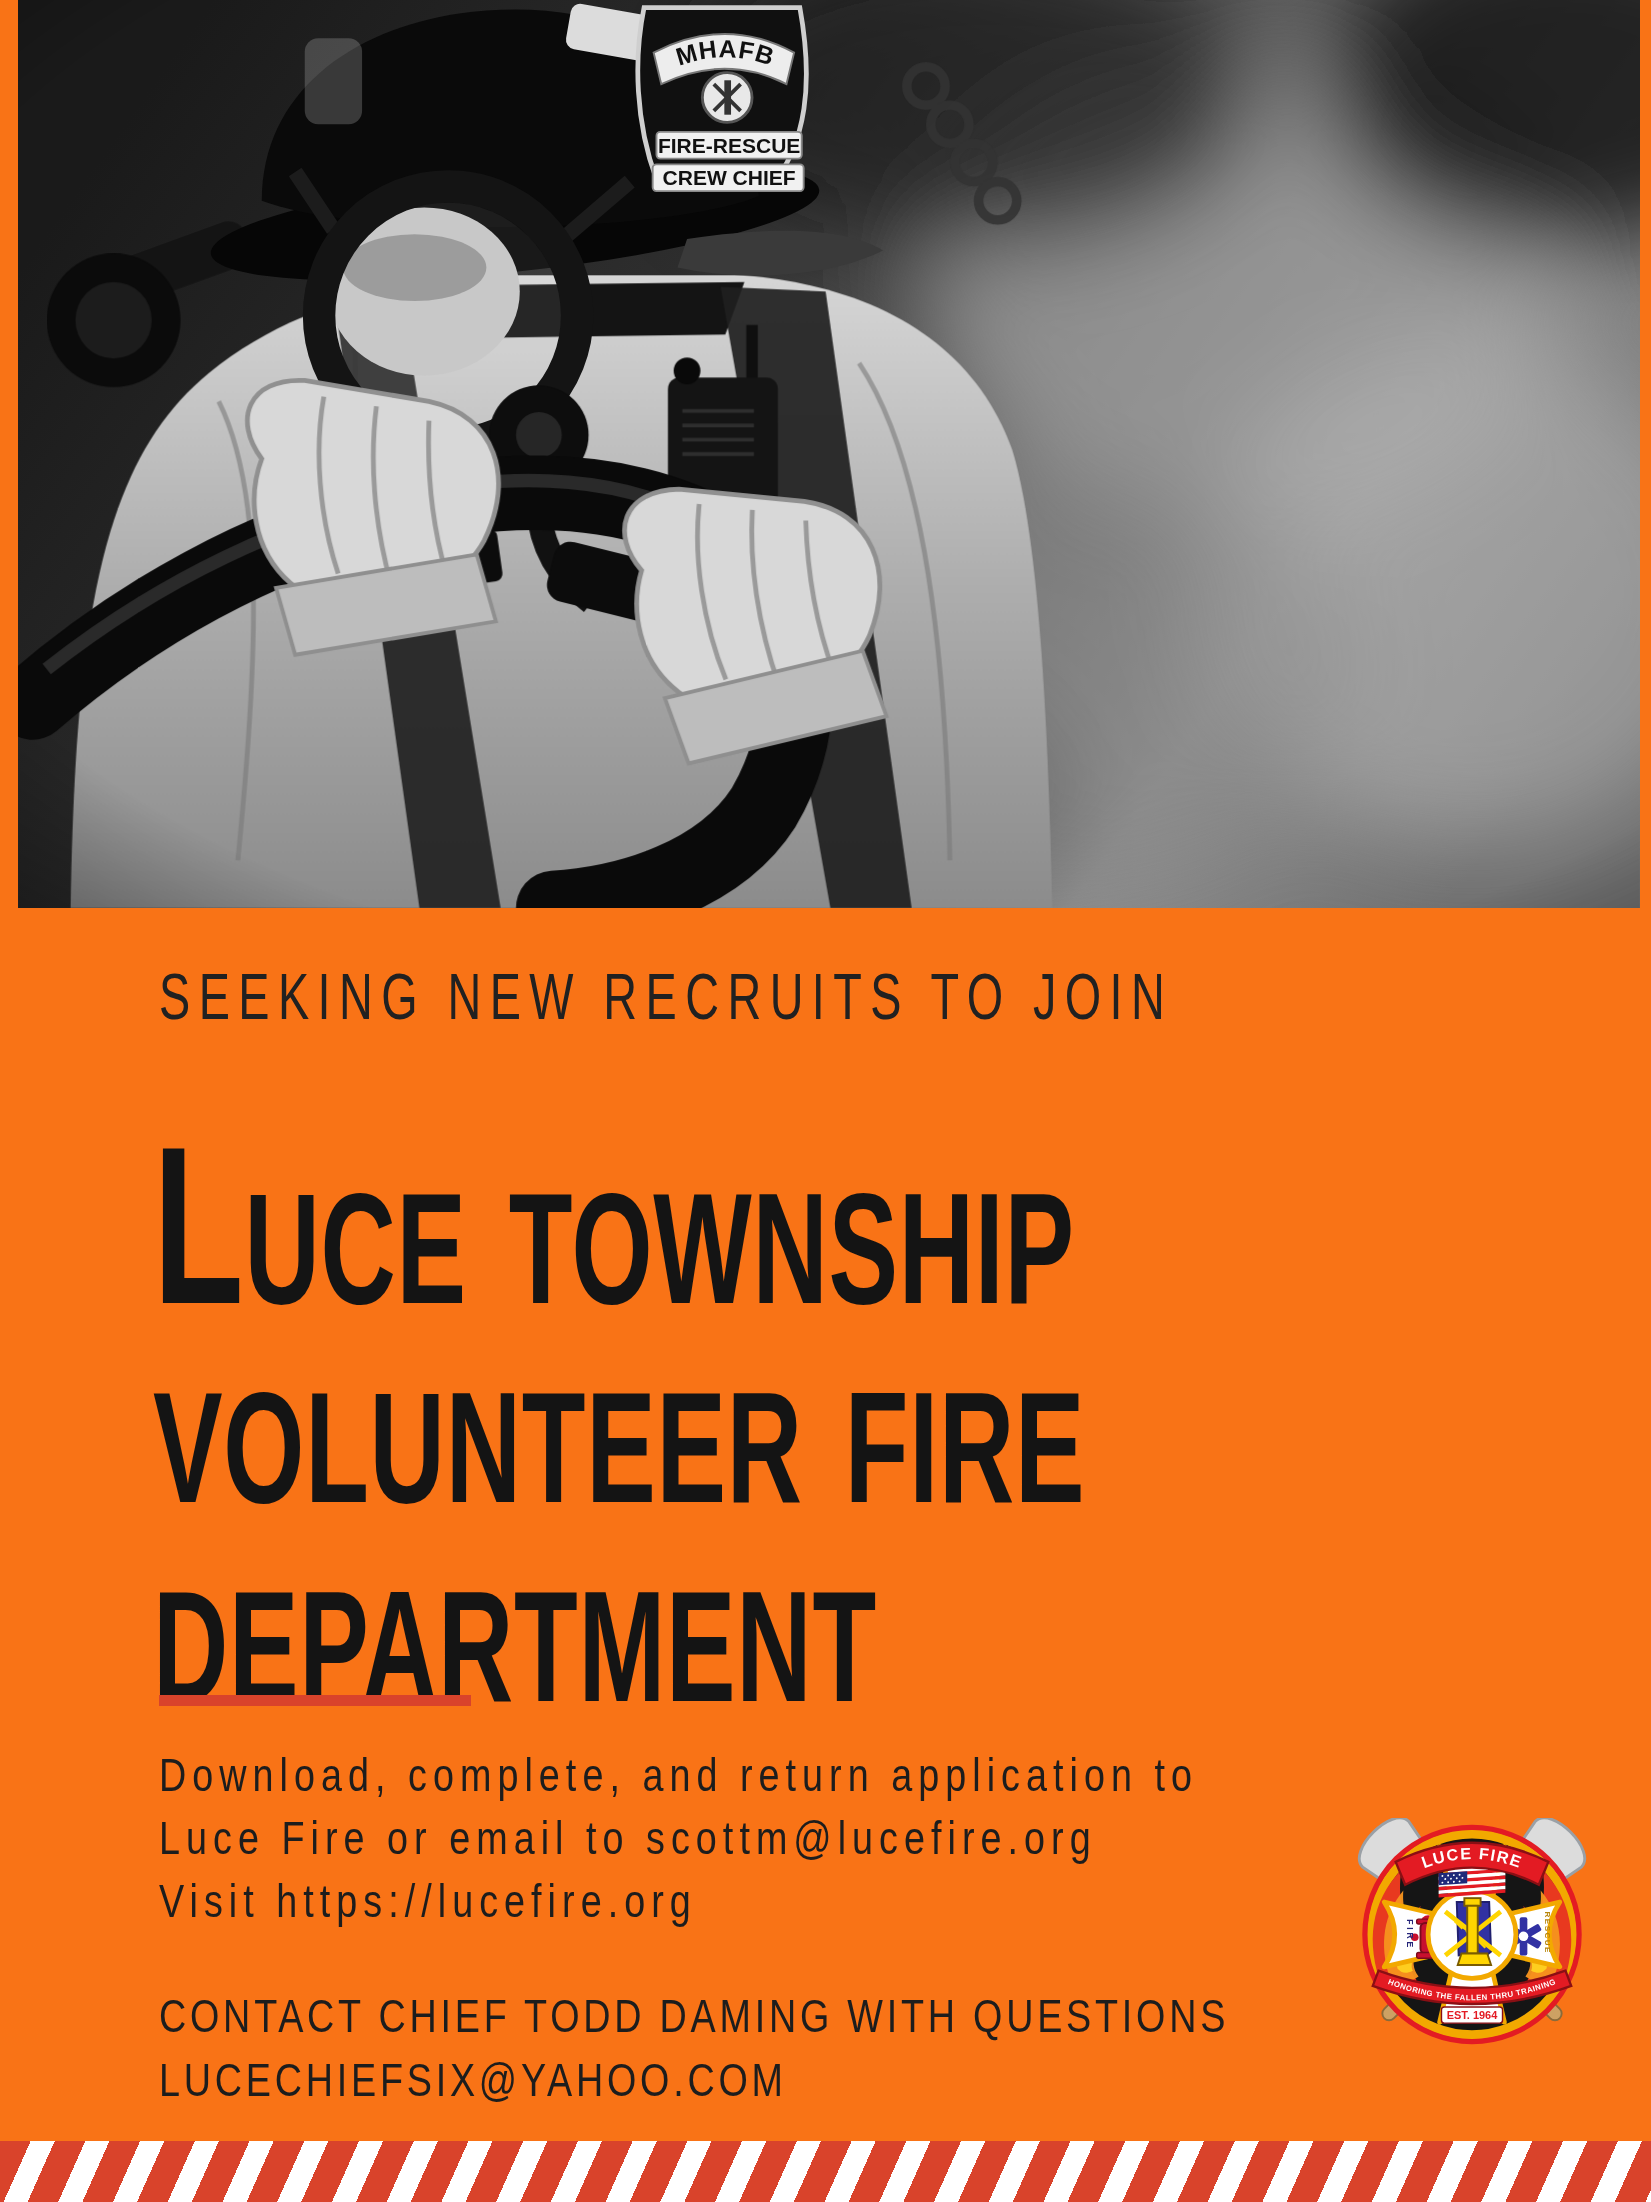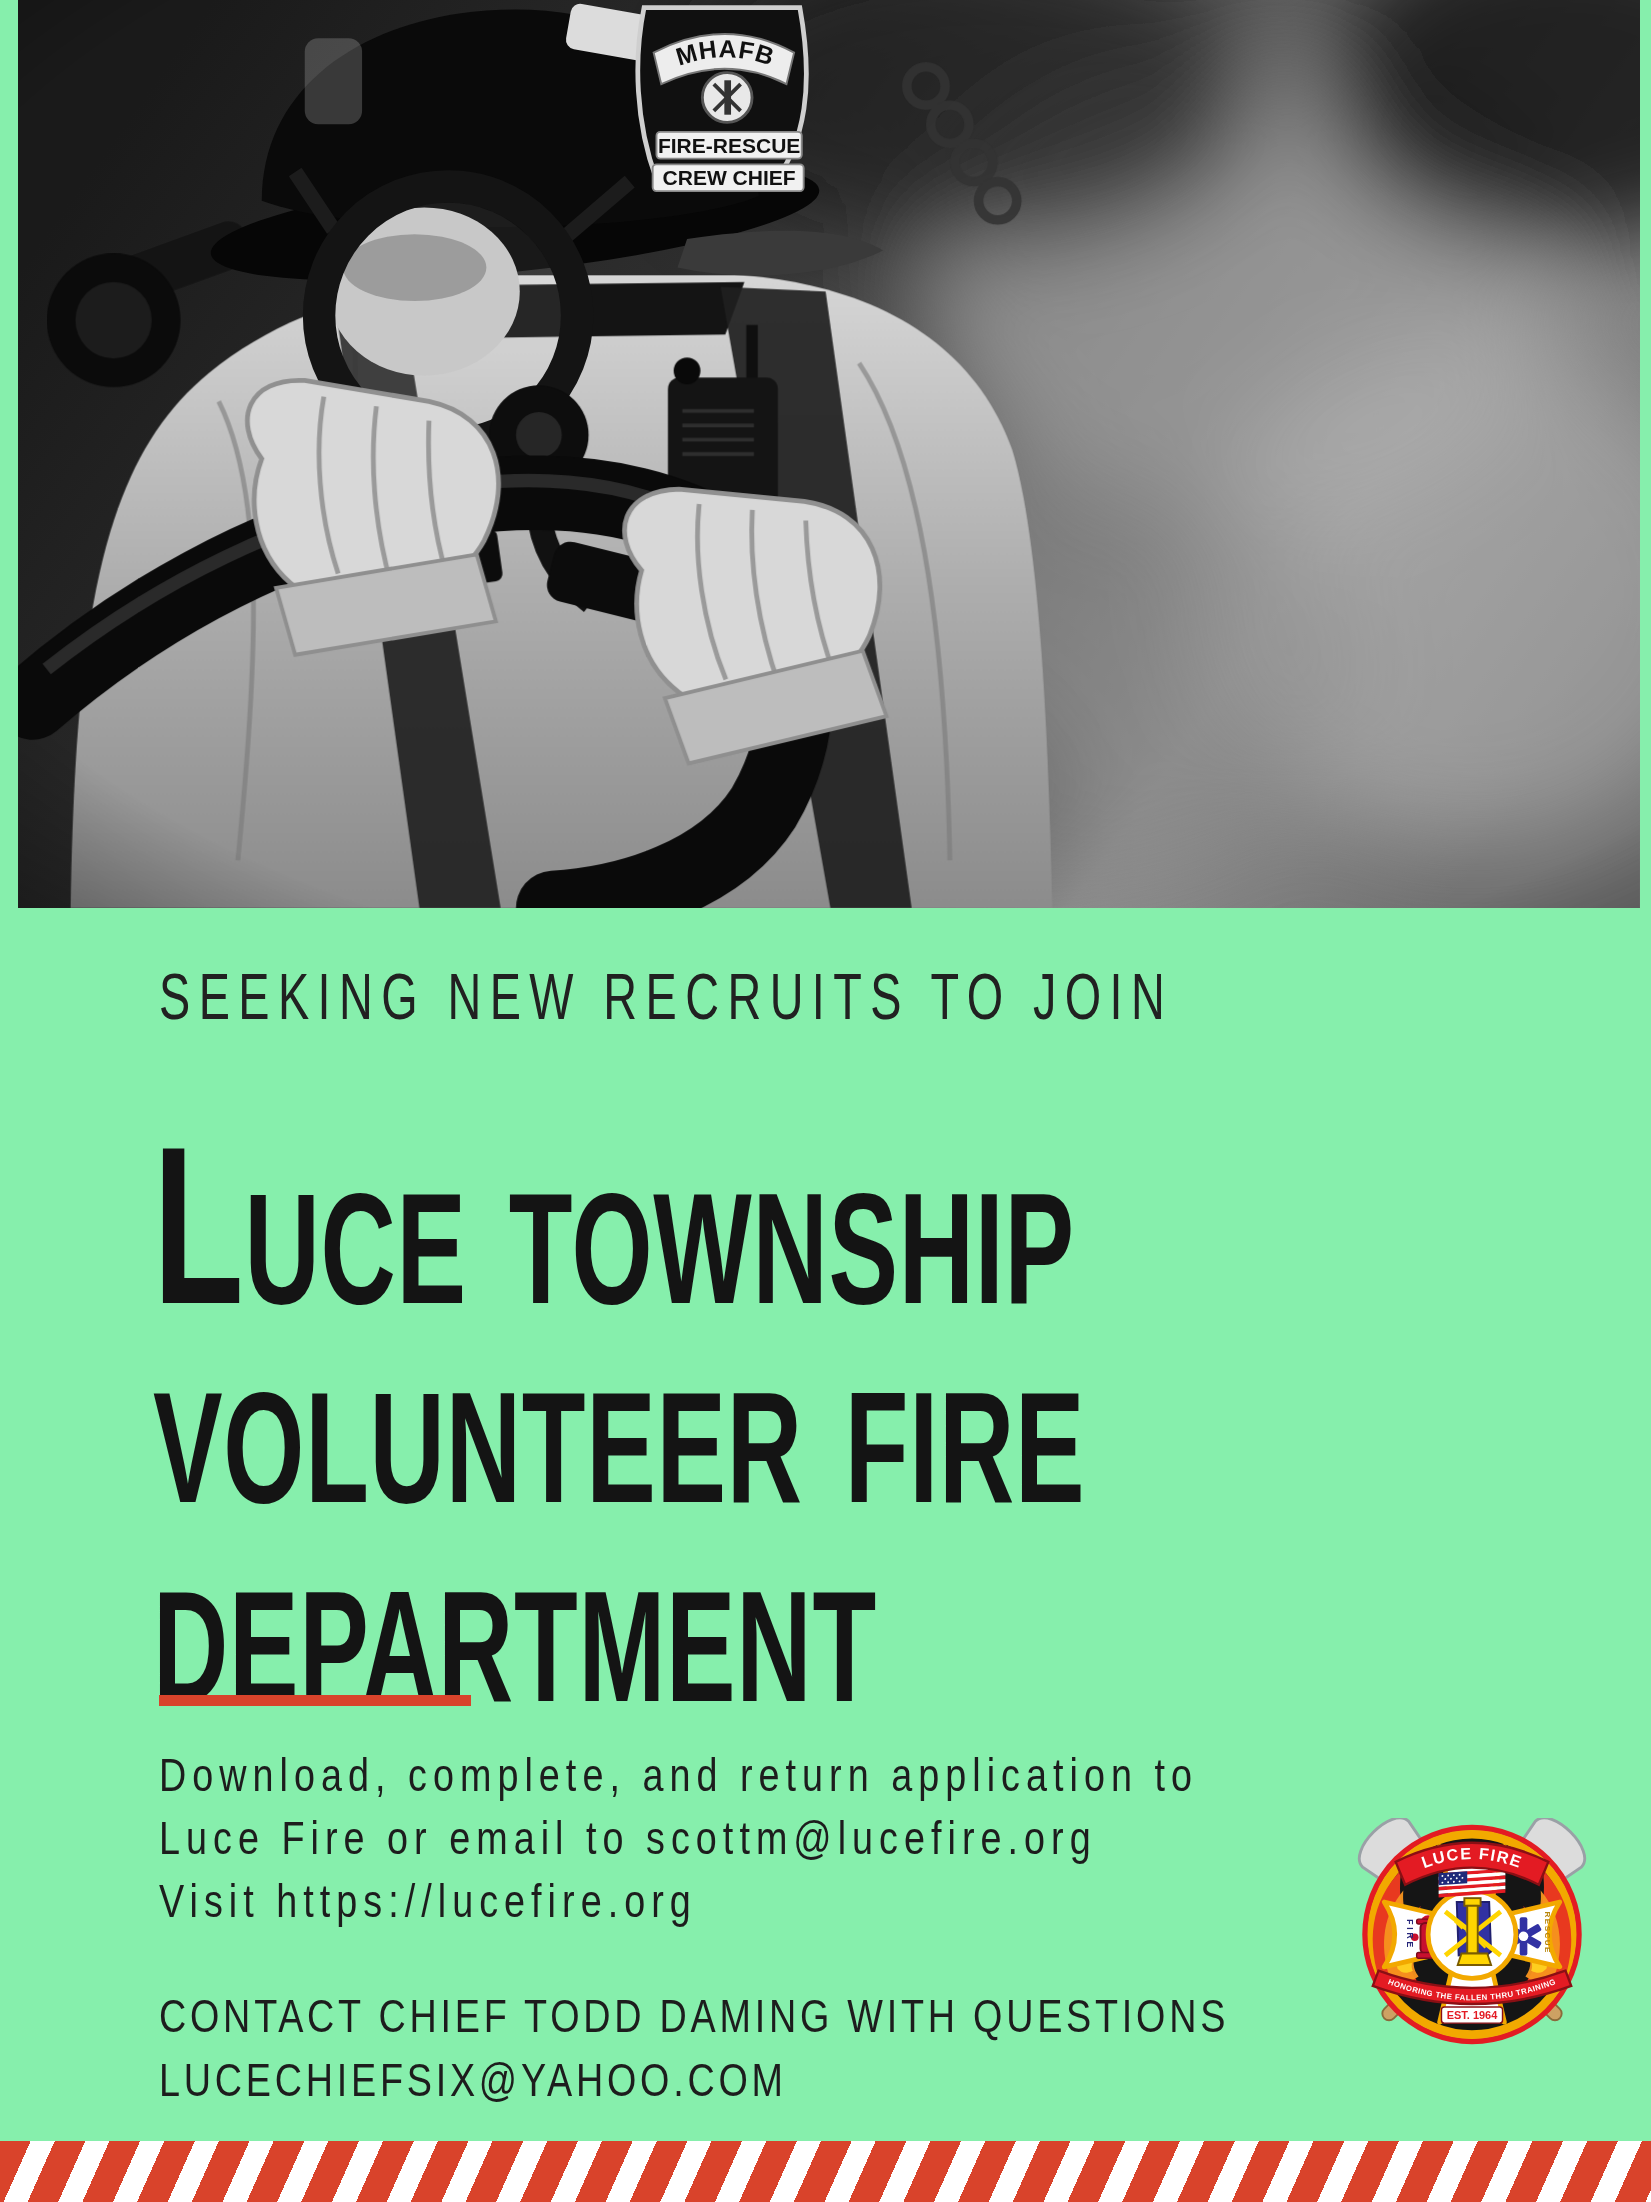--- a/index.html
+++ b/index.html
@@ -1,17 +1,17 @@
 <!DOCTYPE html>
 <html><head>
 <meta charset="utf-8">
 <style>
   html,body{margin:0;padding:0;background:#e9e9e9;}
   .page{
-    position:relative; width:1652px; height:2202px; background:#86efac;
+    position:relative; width:1652px; height:2202px; background:#f97316;
     overflow:hidden; font-family:"Liberation Sans","DejaVu Sans",sans-serif;
   }
   .photo{position:absolute; left:18px; top:0; width:1622px; height:908px;}
   .photo svg{display:block; width:100%; height:100%;}
   .eyebrow{
     position:absolute; left:159px; top:964px; font-size:65px; line-height:1;
     letter-spacing:0.18em; color:#212121; white-space:nowrap;
     transform:scaleX(0.72); transform-origin:left top;
   }
   .headline{

